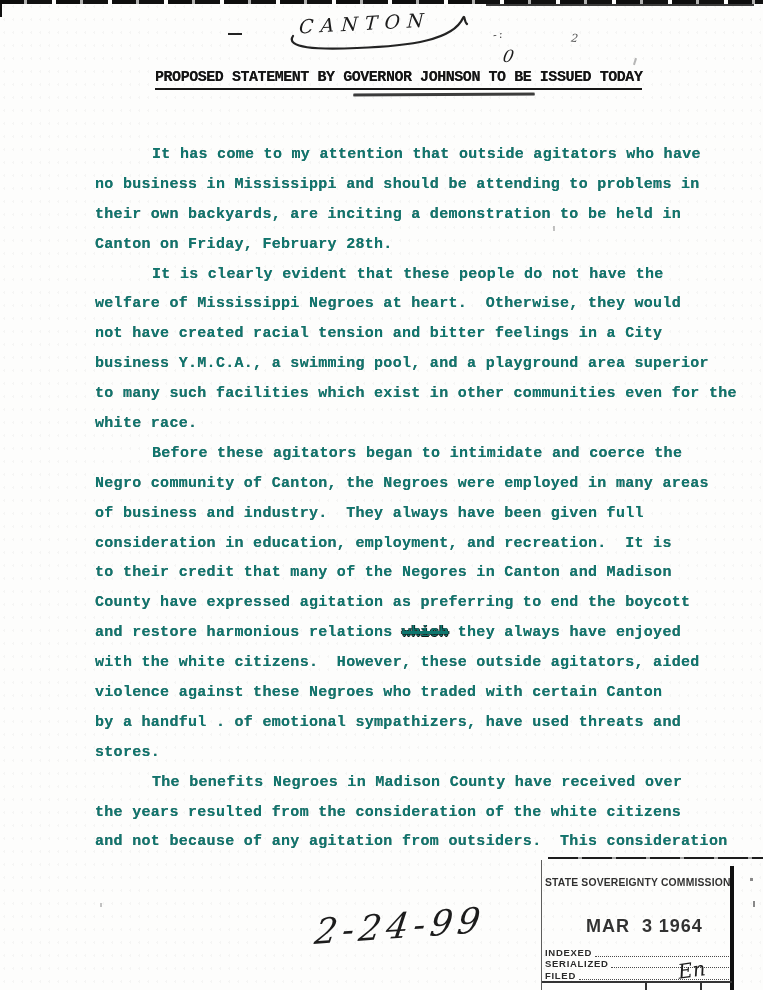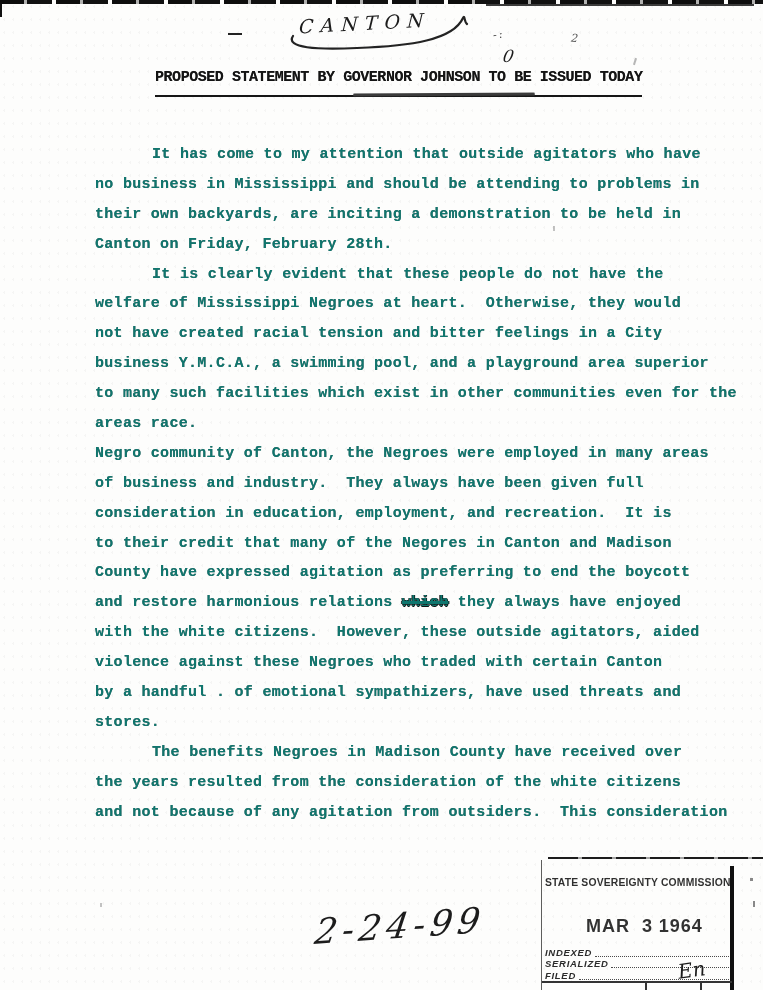--- a/index.html
+++ b/index.html
@@ -39,21 +39,21 @@
   .mark-two{position:absolute;left:571px;top:32px;font-size:11px;color:#555;transform:rotate(6deg);}
   .mark-zero{position:absolute;left:503px;top:46px;font-size:17px;transform:skewX(-10deg);}
   .mark-dash{position:absolute;left:228px;top:33px;width:14px;height:2px;background:#222;}
   .speck{position:absolute;background:rgba(40,40,40,.55);}
 
   
   .title{
     position:absolute;left:155px;top:69px;
     font-size:15px;font-weight:bold;letter-spacing:-0.45px;
     color:#141414;white-space:nowrap;
-    border-bottom:2px solid #161616;padding-bottom:9px;
+    border-bottom:2px solid #161616;padding-bottom:2px;
     text-shadow:0 0 .5px rgba(0,0,0,.65);
   }
   .title-smudge{
     position:absolute;left:353px;top:93px;width:182px;height:3px;
     background:#3c3c3c;filter:blur(.7px);transform:rotate(-.3deg);
     border-radius:2px;
   }
 
   
   .doc-body{
@@ -90,21 +90,21 @@
     font-size:11.5px;letter-spacing:.2px;white-space:nowrap;
     color:rgba(18,18,18,.88);transform:scaleX(.9);transform-origin:left;
     filter:blur(.3px);
   }
   .stamp-date{
     position:absolute;left:586px;top:915px;
     font-family:"Liberation Sans", sans-serif;font-weight:bold;
     font-size:19px;letter-spacing:1px;white-space:pre;
     color:rgba(28,28,28,.9);transform:scaleX(.95);transform-origin:left;
   }
-  .stamp-rows{position:absolute;left:545px;top:946px;width:184px;font-style:italic;}
+  .stamp-rows{position:absolute;left:545px;top:946px;width:184px;}
   .stamp-row{display:flex;align-items:flex-end;height:11.5px;
     font-family:"Liberation Sans", sans-serif;font-weight:bold;
     font-size:9.5px;letter-spacing:.7px;color:#2b2b2b;}
   .stamp-row .leader{flex:1;border-bottom:1.5px dotted #4a4a4a;margin:0 0 1px 3px;}
   .stamp-initials{
     position:absolute;left:678px;top:958px;
     font-size:20px;transform:rotate(-8deg);
   }
   .stamp-bottom{position:absolute;left:542px;top:981px;width:190px;height:1.5px;background:#333;}
   .stamp-div1{position:absolute;left:645px;top:981px;width:1.5px;height:9px;background:#333;}
@@ -137,21 +137,22 @@
   <div class="doc-body">
       <div class="bodyline indent">It has come to my attention that outside agitators who have</div>
       <div class="bodyline">no business in Mississippi and should be attending to problems in</div>
       <div class="bodyline">their own backyards, are inciting a demonstration to be held in</div>
       <div class="bodyline">Canton on Friday, February 28th.</div>
       <div class="bodyline indent">It is clearly evident that these people do not have the</div>
       <div class="bodyline">welfare of Mississippi Negroes at heart.  Otherwise, they would</div>
       <div class="bodyline">not have created racial tension and bitter feelings in a City</div>
       <div class="bodyline">business Y.M.C.A., a swimming pool, and a playground area superior</div>
       <div class="bodyline">to many such facilities which exist in other communities even for the</div>
-      <div class="bodyline">areas race.</div>
+      <div class="bodyline">white race.</div>
+      <div class="bodyline indent">Before these agitators began to intimidate and coerce the</div>
       <div class="bodyline">Negro community of Canton, the Negroes were employed in many areas</div>
       <div class="bodyline">of business and industry.  They always have been given full</div>
       <div class="bodyline">consideration in education, employment, and recreation.  It is</div>
       <div class="bodyline">to their credit that many of the Negores in Canton and Madison</div>
       <div class="bodyline">County have expressed agitation as preferring to end the boycott</div>
       <div class="bodyline">and restore harmonious relations <span class="struck">which</span> they always have enjoyed</div>
       <div class="bodyline">with the white citizens.  However, these outside agitators, aided</div>
       <div class="bodyline">violence against these Negroes who traded with certain Canton</div>
       <div class="bodyline">by a handful . of emotional sympathizers, have used threats and</div>
       <div class="bodyline">stores.</div>

